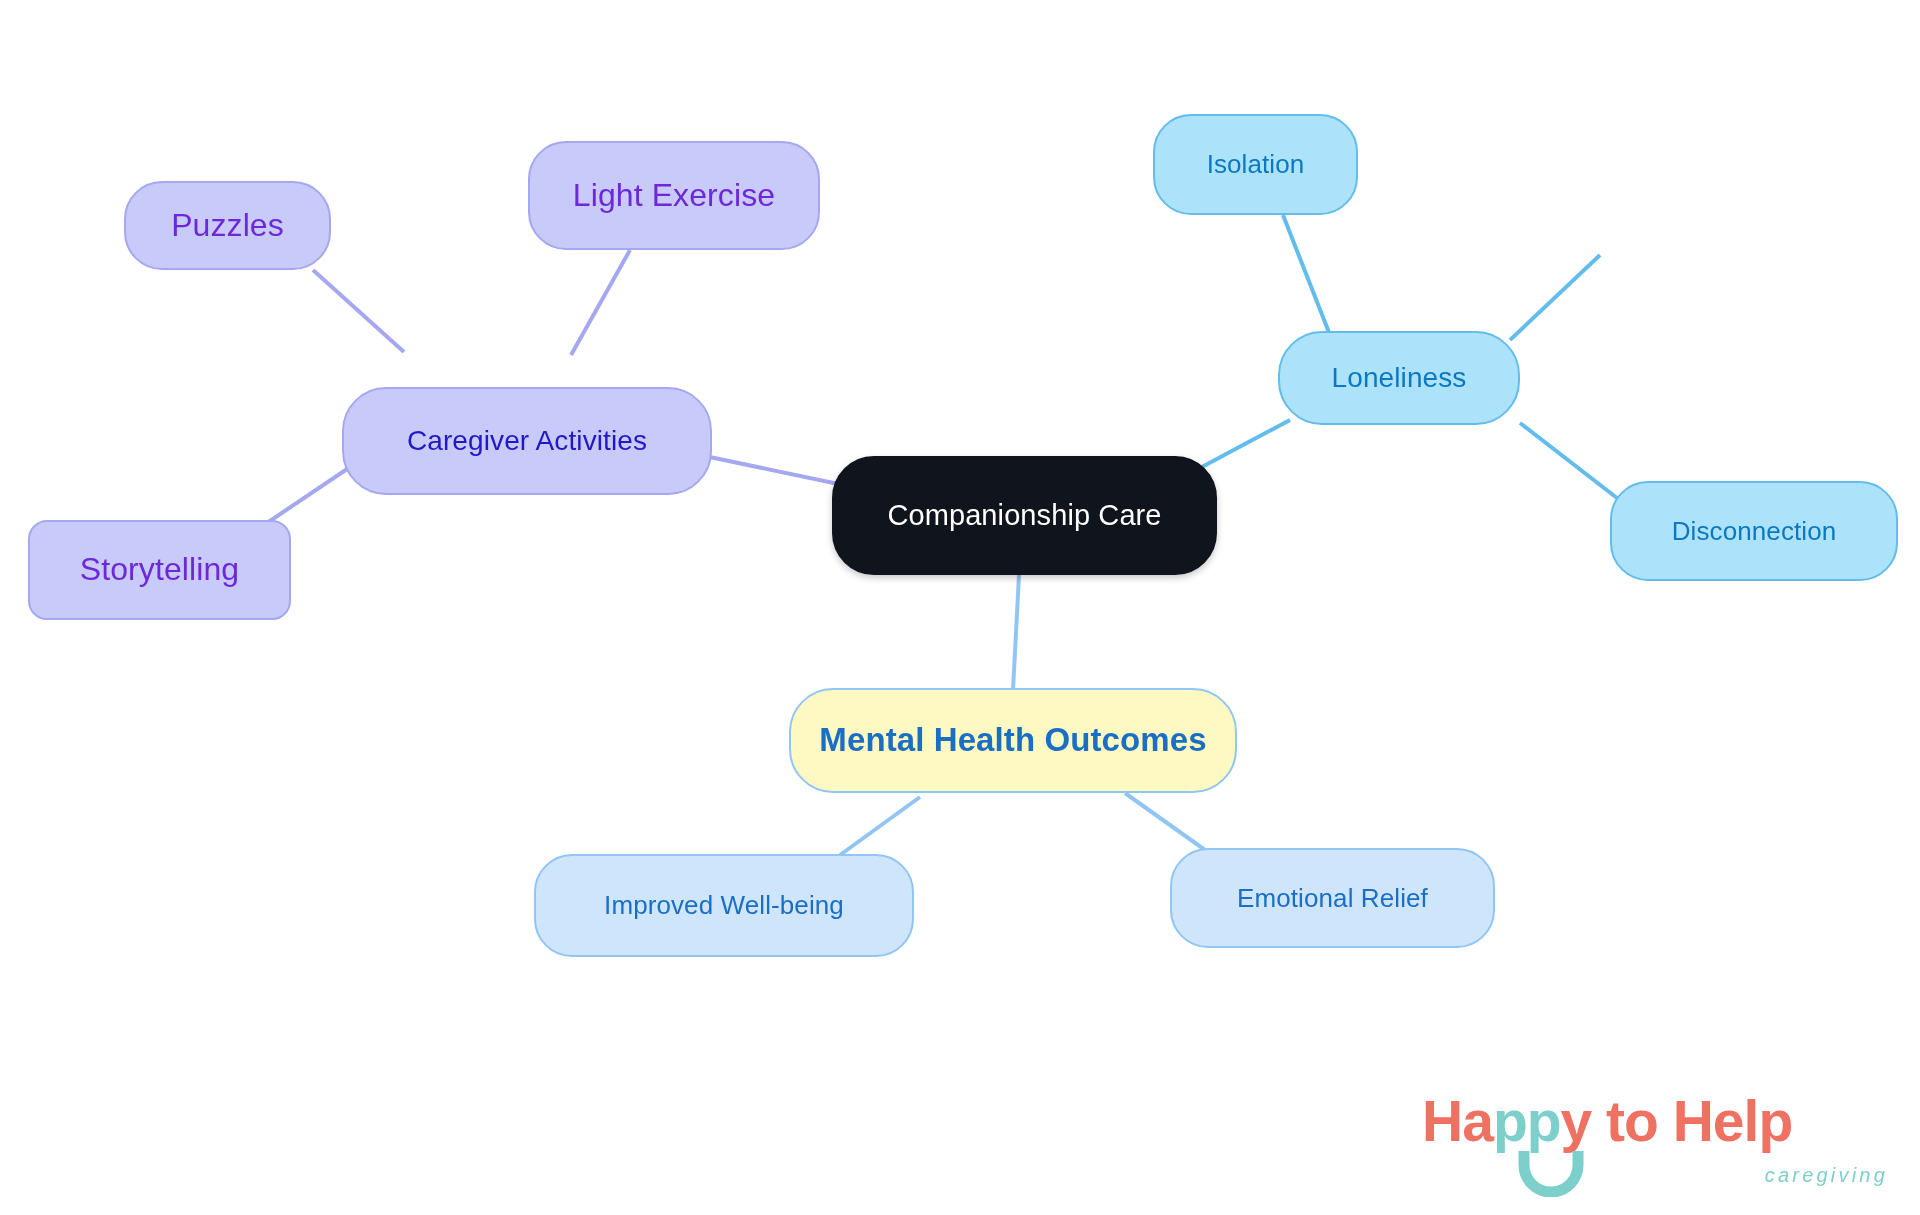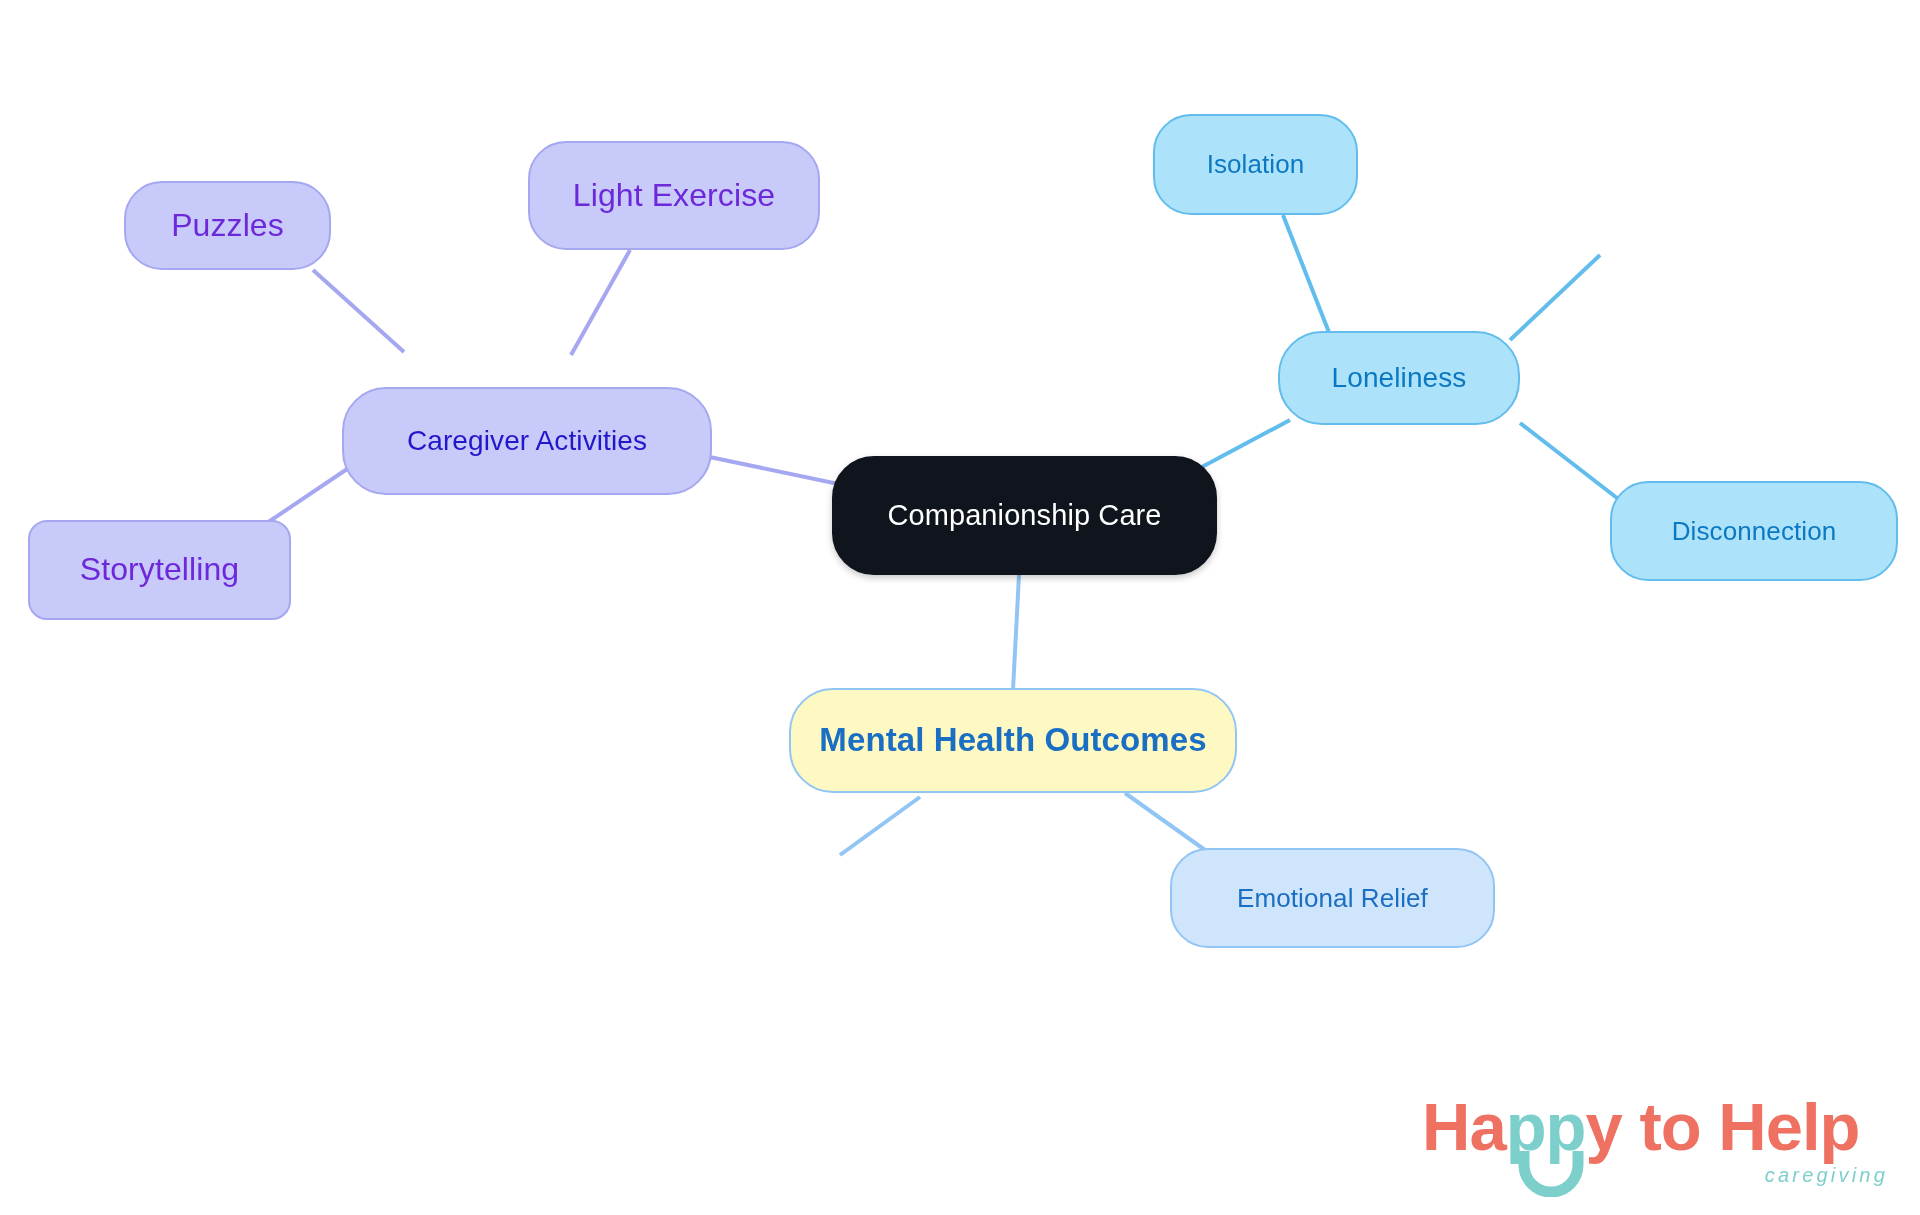--- a/index.html
+++ b/index.html
@@ -106,21 +106,21 @@
     position: absolute;
     right: 28px;
     bottom: 10px;
     width: 470px;
     height: 112px;
   }
   .brand-wordmark {
     position: absolute;
     left: 0;
     top: 0;
-    font-size: 67px;
+    font-size: 57px;
     font-weight: bold;
     letter-spacing: -1px;
     line-height: 1;
     color: #ee7161;
     white-space: nowrap;
   }
   .brand-pp {
     color: #7ccfca;
   }
   .brand-smile {
@@ -192,20 +192,23 @@
   </div>
 
   <div class="node node--sky" style="left:1610px; top:481px; width:288px; height:100px;">
     <span class="node-label">Disconnection</span>
   </div>
 
   <div class="node node--pale-branch" style="left:789px; top:688px; width:448px; height:105px;">
     <span class="node-label">Mental Health Outcomes</span>
   </div>
 
+  <div class="node node--pale" style="left:534px; top:854px; width:380px; height:103px;">
+    <span class="node-label">Improved Well-being</span>
+  </div>
 
   <div class="node node--pale" style="left:1170px; top:848px; width:325px; height:100px;">
     <span class="node-label">Emotional Relief</span>
   </div>
 
   <div id="brand-logo">
     <div class="brand-wordmark"><span>H</span><span>a</span><span class="brand-pp">pp</span><span>y</span><span> to Help</span></div>
     <svg class="brand-smile" width="66" height="48" viewBox="0 0 66 48" xmlns="http://www.w3.org/2000/svg">
       <path d="M6 2 L6 16 A27 27 0 0 0 60 16 L60 2" fill="none" stroke="#7ccfca" stroke-width="11" stroke-linecap="butt"></path>
     </svg>

